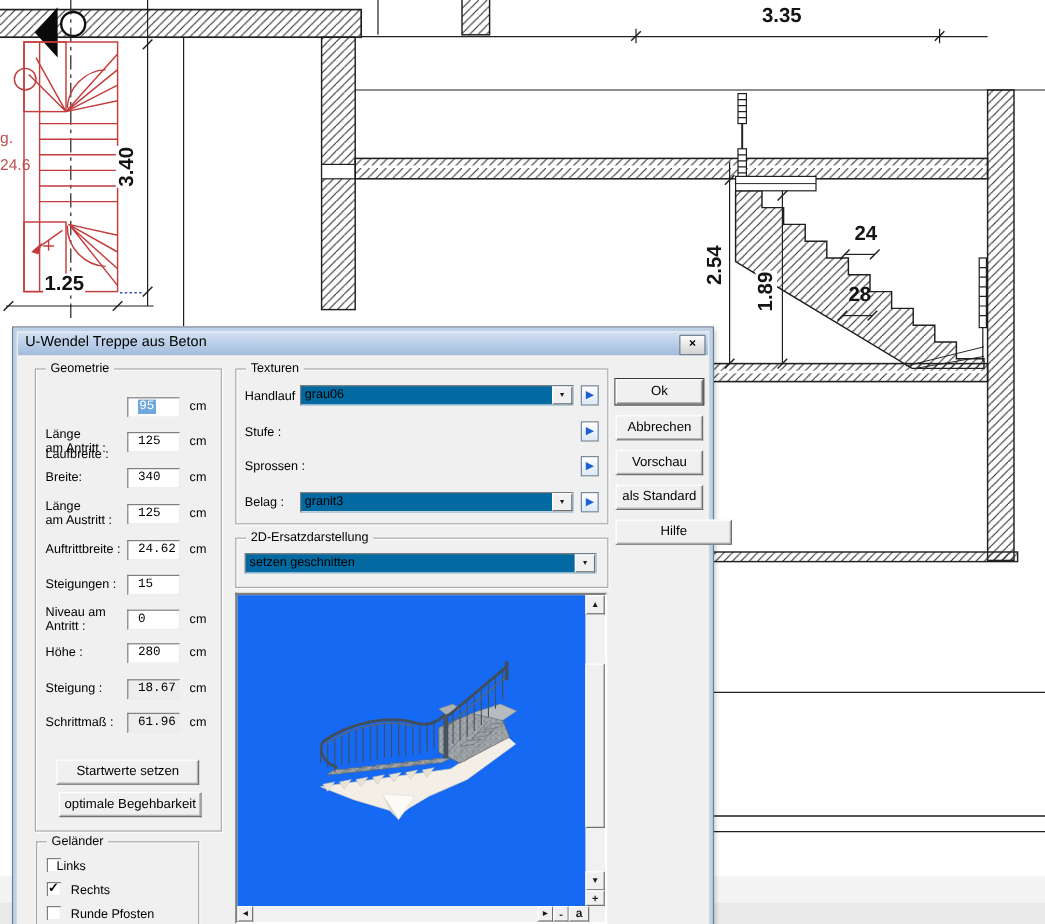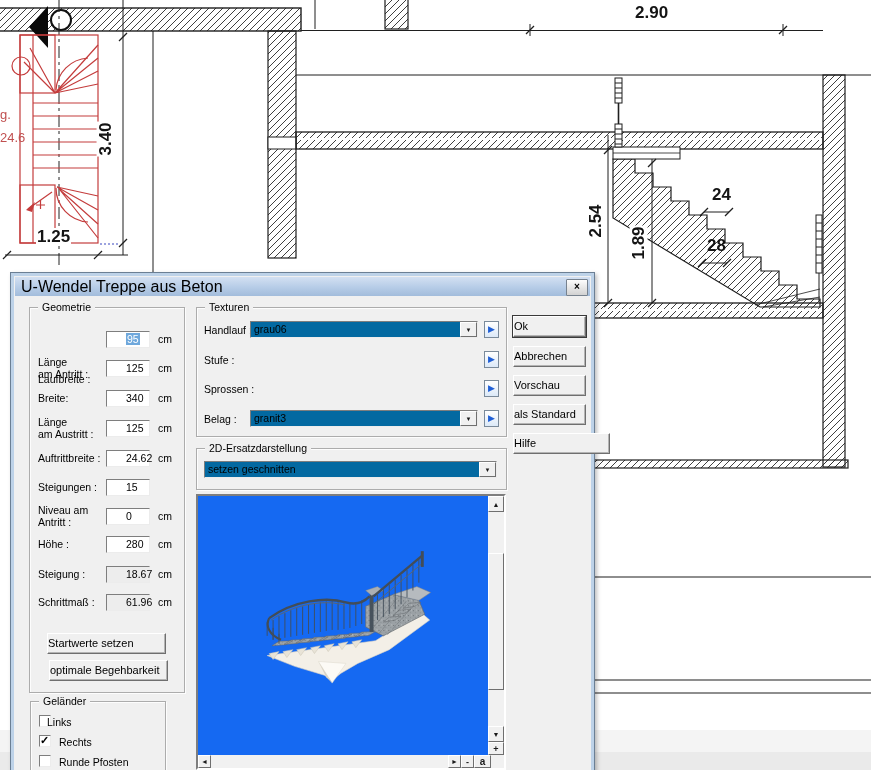--- a/index.html
+++ b/index.html
@@ -12,36 +12,36 @@
   .dim.rot{transform:rotate(-90deg);transform-origin:center;}
   .rednote{position:absolute;font-size:13px;color:#c05050;line-height:14px;}
   #sectionTitle{position:absolute;left:488px;top:30px;font-size:24px;letter-spacing:.5px;
        color:#141414;background:transparent;}
   
   .dlg{position:absolute;left:10px;top:272px;width:583px;height:500px;z-index:10;
        background:#f0f0f0;border:1px solid #6b7f94;box-shadow:inset 0 0 0 3px #bdd2e8,2px 2px 4px rgba(0,0,0,.25);
        font-size:10.5px;}
   .tb{position:absolute;left:4px;top:4px;right:4px;height:19px;
       background:linear-gradient(#d3e0f2,#b6cce7 55%,#a2bcdb);
-      display:flex;align-items:center;padding-left:6px;font-size:16px;color:#000;}
+      display:flex;align-items:flex-start;padding-left:6px;font-size:12px;color:#000;}
   .closeb{position:absolute;right:6px;top:6px;width:20px;height:15px;
       background:linear-gradient(#fdfdfd,#d2d2d2);border:1px solid #77828e;
       font-size:10px;font-weight:bold;line-height:13px;text-align:center;border-radius:1px;}
   .gb{position:absolute;border:1px solid #acacac;
       box-shadow:inset 1px 1px 0 #fdfdfd,1px 1px 0 #fdfdfd;}
   .gb .lg{position:absolute;top:-7px;left:8px;background:#f0f0f0;padding:0 4px;line-height:13px;}
   .lbl{position:absolute;white-space:pre;line-height:12px;}
   .fld{position:absolute;height:17px;background:#fff;border:1px solid;
       border-color:#7e7e7e #ececec #ececec #7e7e7e;box-sizing:border-box;
-      padding:1px 19px;line-height:13px;}
+      padding:1px 8px;line-height:13px;font-family:Liberation Mono, monospace;}
   .fld.ro{background:#ededed;}
   .sel{background:#6fa8dc;color:#fff;padding:0 1px;}
   .btn{position:absolute;background:#f0f0f0;border:1px solid;
       border-color:#ffffff #6f6f6f #6f6f6f #ffffff;box-shadow:inset -1px -1px 0 #b4b4b4;
-      text-align:left;line-height:19px;height:21px;box-sizing:border-box;font-size:11px;}
+      text-align:center;line-height:19px;height:21px;box-sizing:border-box;font-size:11px;}
   .btn.default{box-shadow:0 0 0 1px #3a3a3a,inset -1px -1px 0 #b4b4b4;}
   .combo{position:absolute;height:17px;background:#0369a1;border:1px solid;
       border-color:#7e7e7e #ececec #ececec #7e7e7e;box-sizing:border-box;}
   .combo .cv{position:absolute;left:3px;top:1px;line-height:13px;}
   .combo .da{position:absolute;right:0;top:0;bottom:0;width:15px;background:#f0f0f0;
       border:1px solid;border-color:#fff #6f6f6f #6f6f6f #fff;
       font-size:6px;text-align:center;line-height:14px;color:#1a1a1a;}
   .playb{position:absolute;width:15px;height:17px;background:linear-gradient(#ffffff,#dce9f8);
       border:1px solid #7a8a9a;box-sizing:border-box;color:#1f5fd6;
       font-size:9px;text-align:center;line-height:15px;}
@@ -161,21 +161,21 @@
   <rect x="593" y="303" width="230" height="15" fill="url(#h1)" stroke="#1f1f1f" stroke-width="1.3"></rect>
   <line x1="594" y1="310" x2="822" y2="310" stroke="#fff" stroke-width="2"></line>
   <rect x="593" y="460" width="255" height="8" fill="url(#h1)" stroke="#1f1f1f" stroke-width="1.2"></rect>
   <line x1="593" y1="577" x2="871" y2="577" stroke="#1f1f1f" stroke-width="1.2"></line>
   <line x1="593" y1="680" x2="871" y2="680" stroke="#1f1f1f" stroke-width="1.2"></line>
   <line x1="593" y1="693" x2="871" y2="693" stroke="#1f1f1f" stroke-width="1.2"></line>
   <rect x="0" y="730" width="871" height="22" fill="#f4f4f4"></rect>
   <rect x="0" y="752" width="871" height="18" fill="#eaeaea"></rect>
 </svg>
 
-<div class="dim" style="left:634px;top:4px;">2.90</div>
+<div class="dim" style="left:634px;top:4px;">3.35</div>
 <div class="dim rot" style="left:88px;top:130px;">3.40</div>
 <div class="dim" style="left:36px;top:228px;">1.25</div>
 <div class="dim rot" style="left:578px;top:212px;">2.54</div>
 <div class="dim rot" style="left:621px;top:234px;">1.89</div>
 <div class="dim" style="left:711px;top:186px;background:transparent;">24</div>
 <div class="dim" style="left:706px;top:237px;background:transparent;">28</div>
 <div class="rednote" style="left:0;top:108px;">g.</div>
 <div class="rednote" style="left:0;top:131px;">24.6</div>
 </div>
 

